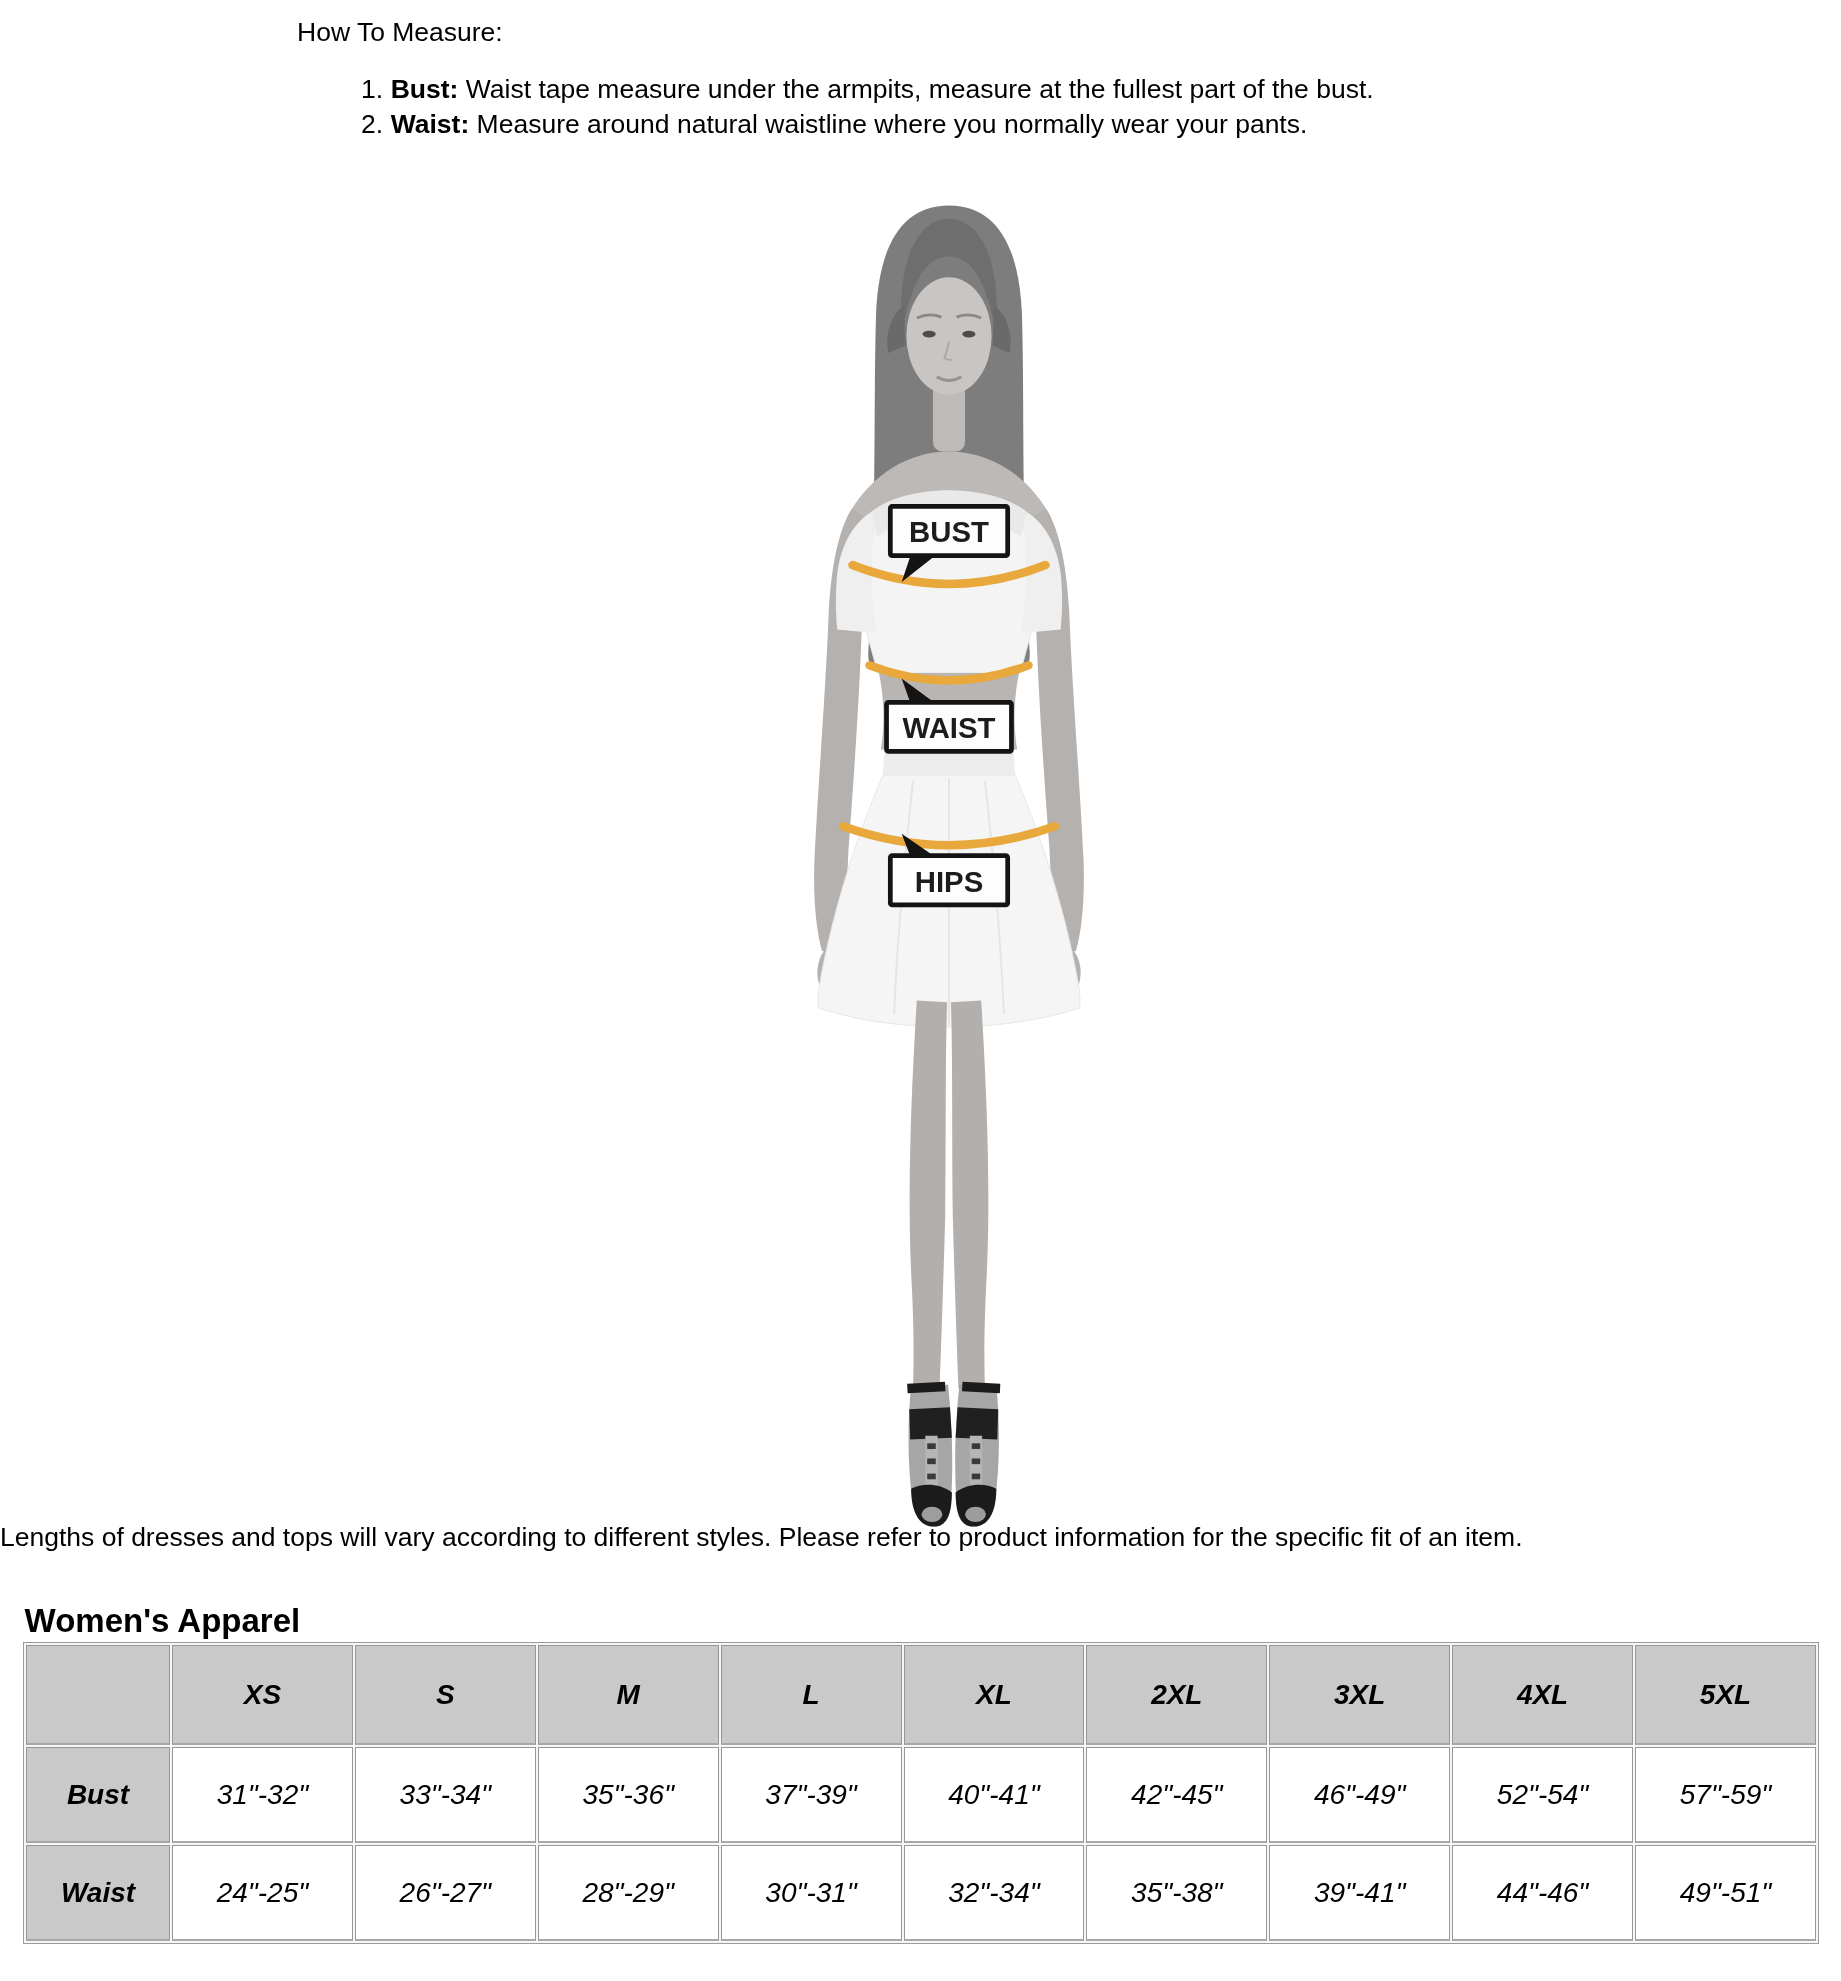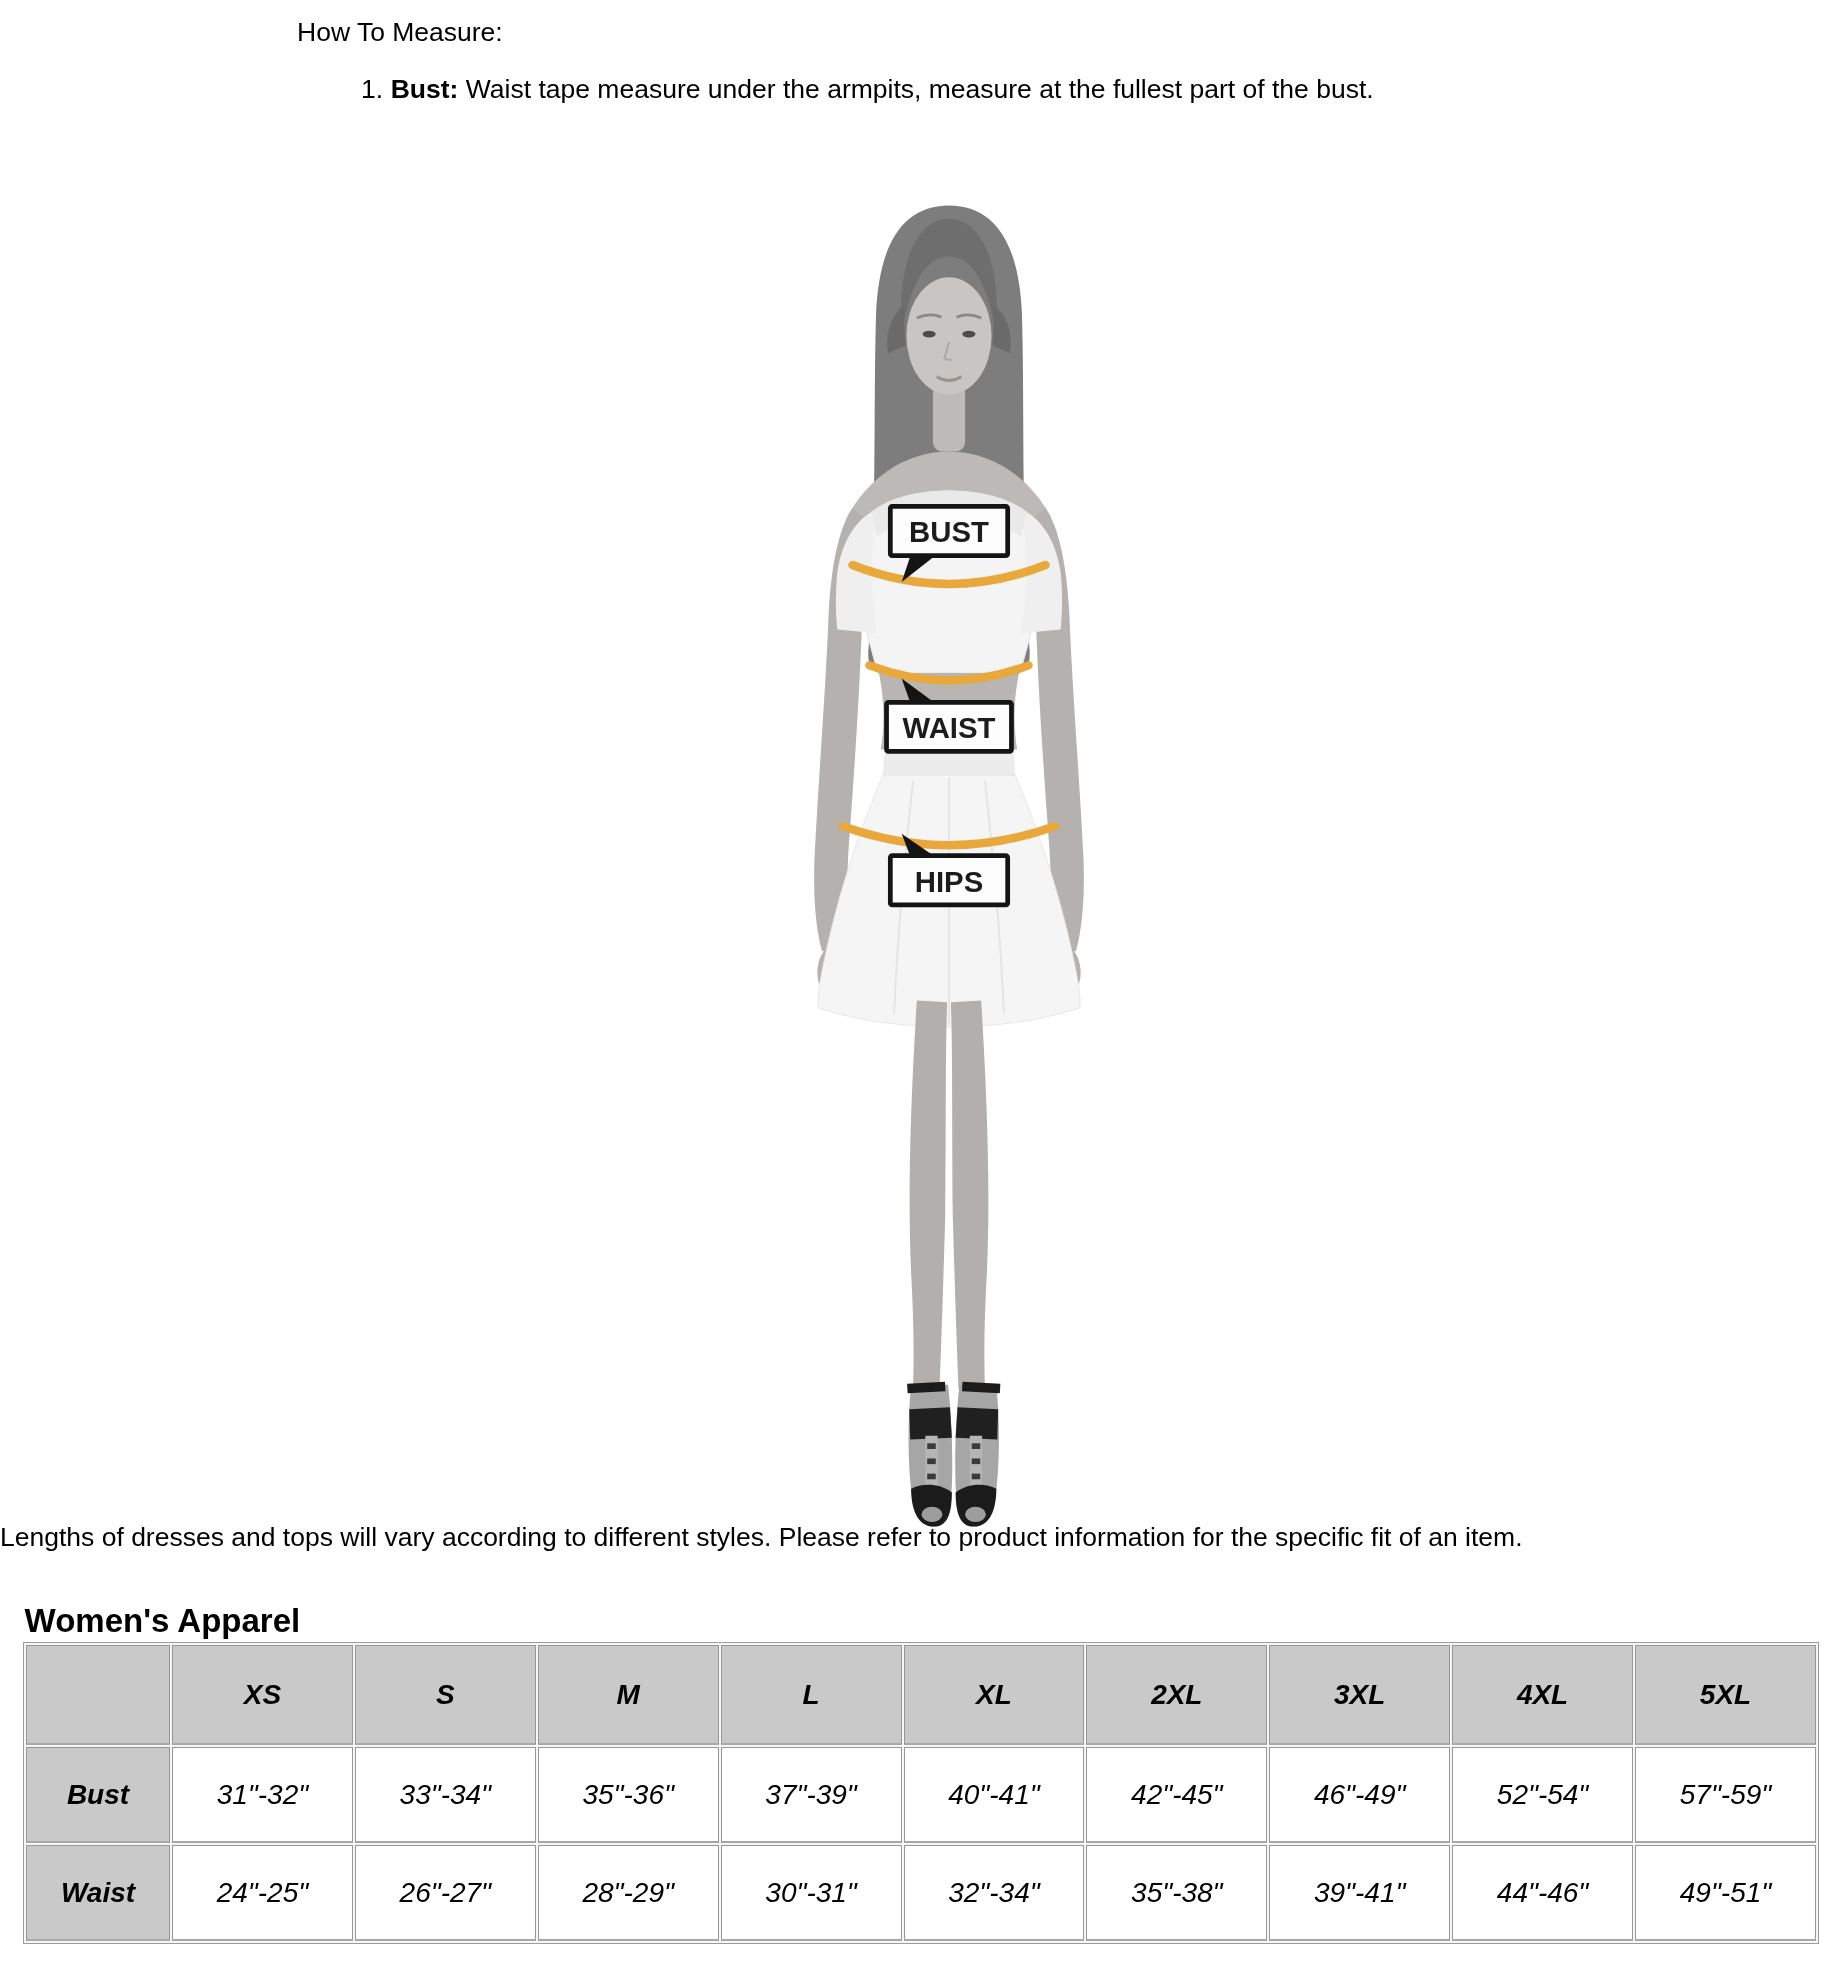--- a/index.html
+++ b/index.html
@@ -37,20 +37,23 @@
 </head>
 <body>
 
 <div class="canvas">
 
   <div class="htm-title">How To Measure:</div>
 
   <div class="steps">
     <div class="step">
       <span class="step-num">1.</span><span class="step-label">Bust:</span><span class="step-text"> Waist tape measure under the armpits, measure at the fullest part of the bust.</span>
+    </div>
+    <div class="step">
+      <span class="step-num">2.</span><span class="step-label">Waist:</span><span class="step-text"> Measure around natural waistline where you normally wear your pants.</span>
     </div>
   </div>
 
   <div class="figure-wrap">
     <svg viewBox="0 0 560 1420" xmlns="http://www.w3.org/2000/svg">
 
       <path d="M280 12 C 228 12 206 58 203 125 C 200 220 204 330 195 480 C 193 500 200 508 214 506 L 346 506 C 360 508 367 500 365 480 C 356 330 360 220 357 125 C 354 58 332 12 280 12 Z" fill="#7d7d7d"></path>
 
       <rect x="263" y="200" width="34" height="72" rx="10" fill="#bdbab7"></rect>
       <path d="M172 342 C 194 300 234 272 280 272 C 326 272 366 300 388 342 L 388 402 L 172 402 Z" fill="#bcb9b6"></path>

